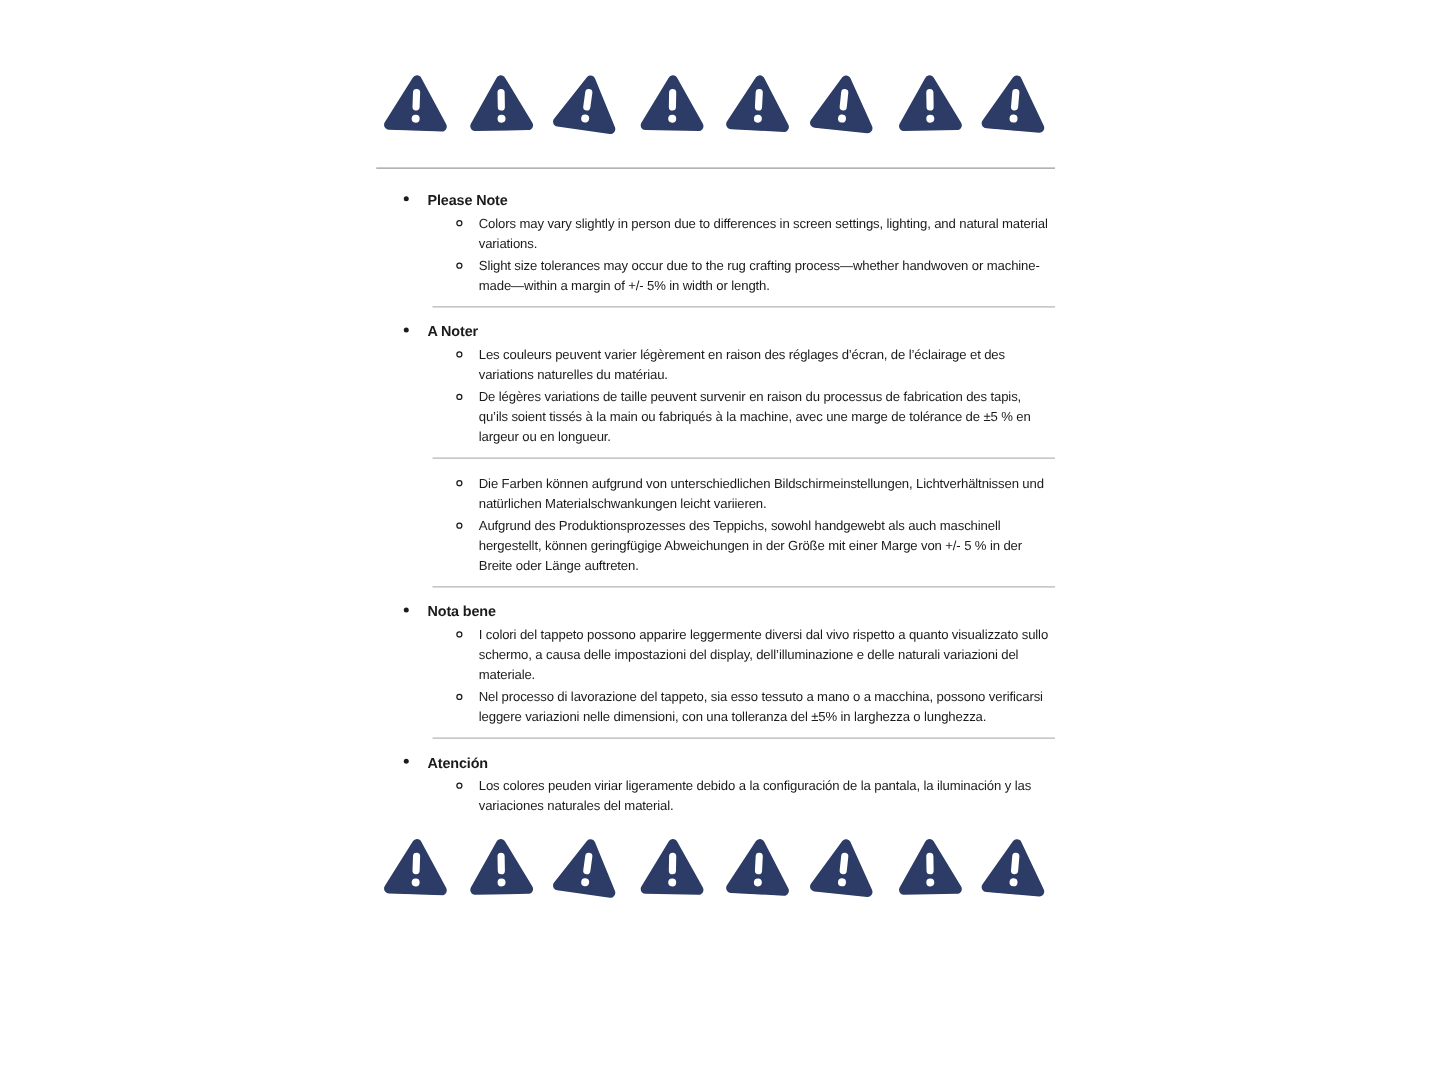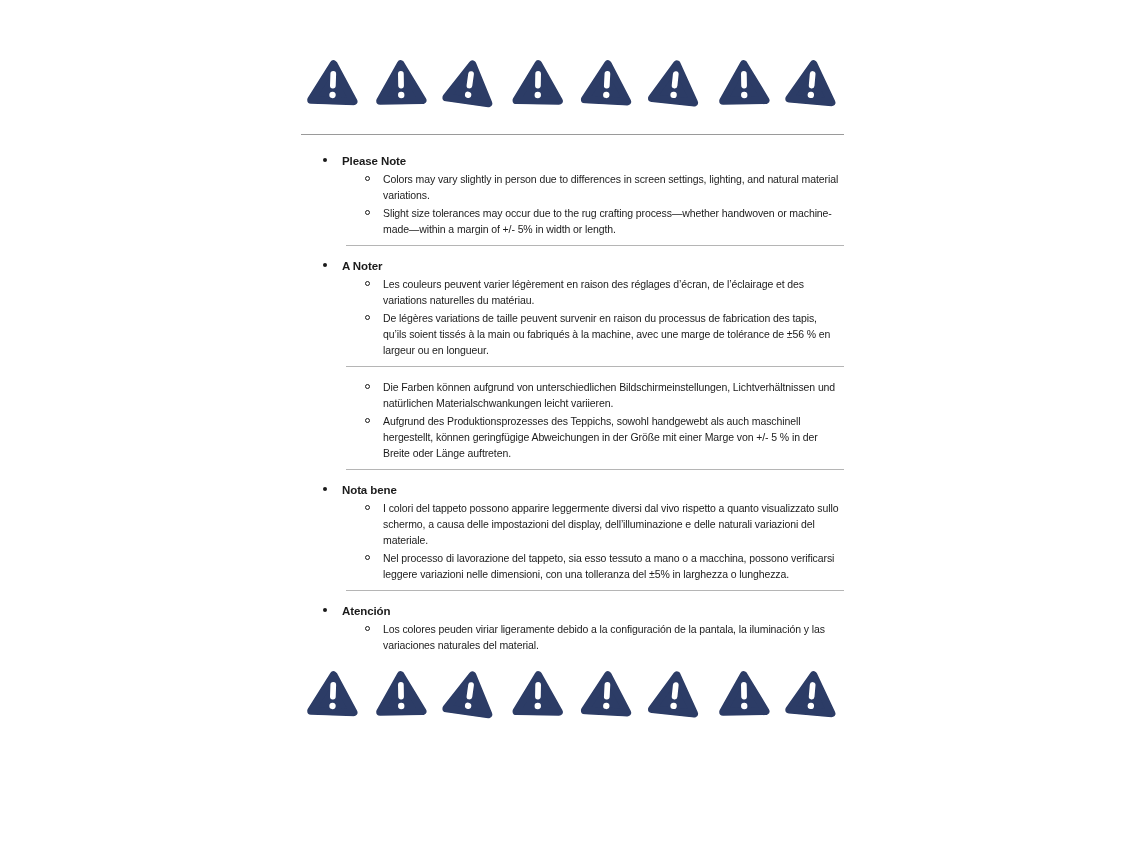--- a/index.html
+++ b/index.html
@@ -182,21 +182,21 @@
     <div class="heading-row">
       <span class="bullet-disc"></span>
       <h3>A Noter</h3>
     </div>
     <div class="item-row">
       <span class="bullet-circle"></span>
       <p>Les couleurs peuvent varier légèrement en raison des réglages d’écran, de l’éclairage et des variations naturelles du matériau.</p>
     </div>
     <div class="item-row">
       <span class="bullet-circle"></span>
-      <p>De légères variations de taille peuvent survenir en raison du processus de fabrication des tapis, qu’ils soient tissés à la main ou fabriqués à la machine, avec une marge de tolérance de ±56 % en largeur ou en longueur.</p>
+      <p>De légères variations de taille peuvent survenir en raison du processus de fabrication des tapis, qu’ils soient tissés à la main ou fabriqués à la machine, avec une marge de tolérance de ±5 % en largeur ou en longueur.</p>
     </div>
     <div class="divider"></div>
   </section>
 
   <section>
     <div class="item-row">
       <span class="bullet-circle"></span>
       <p>Die Farben können aufgrund von unterschiedlichen Bildschirmeinstellungen, Lichtverhältnissen und natürlichen Materialschwankungen leicht variieren.</p>
     </div>
     <div class="item-row">

